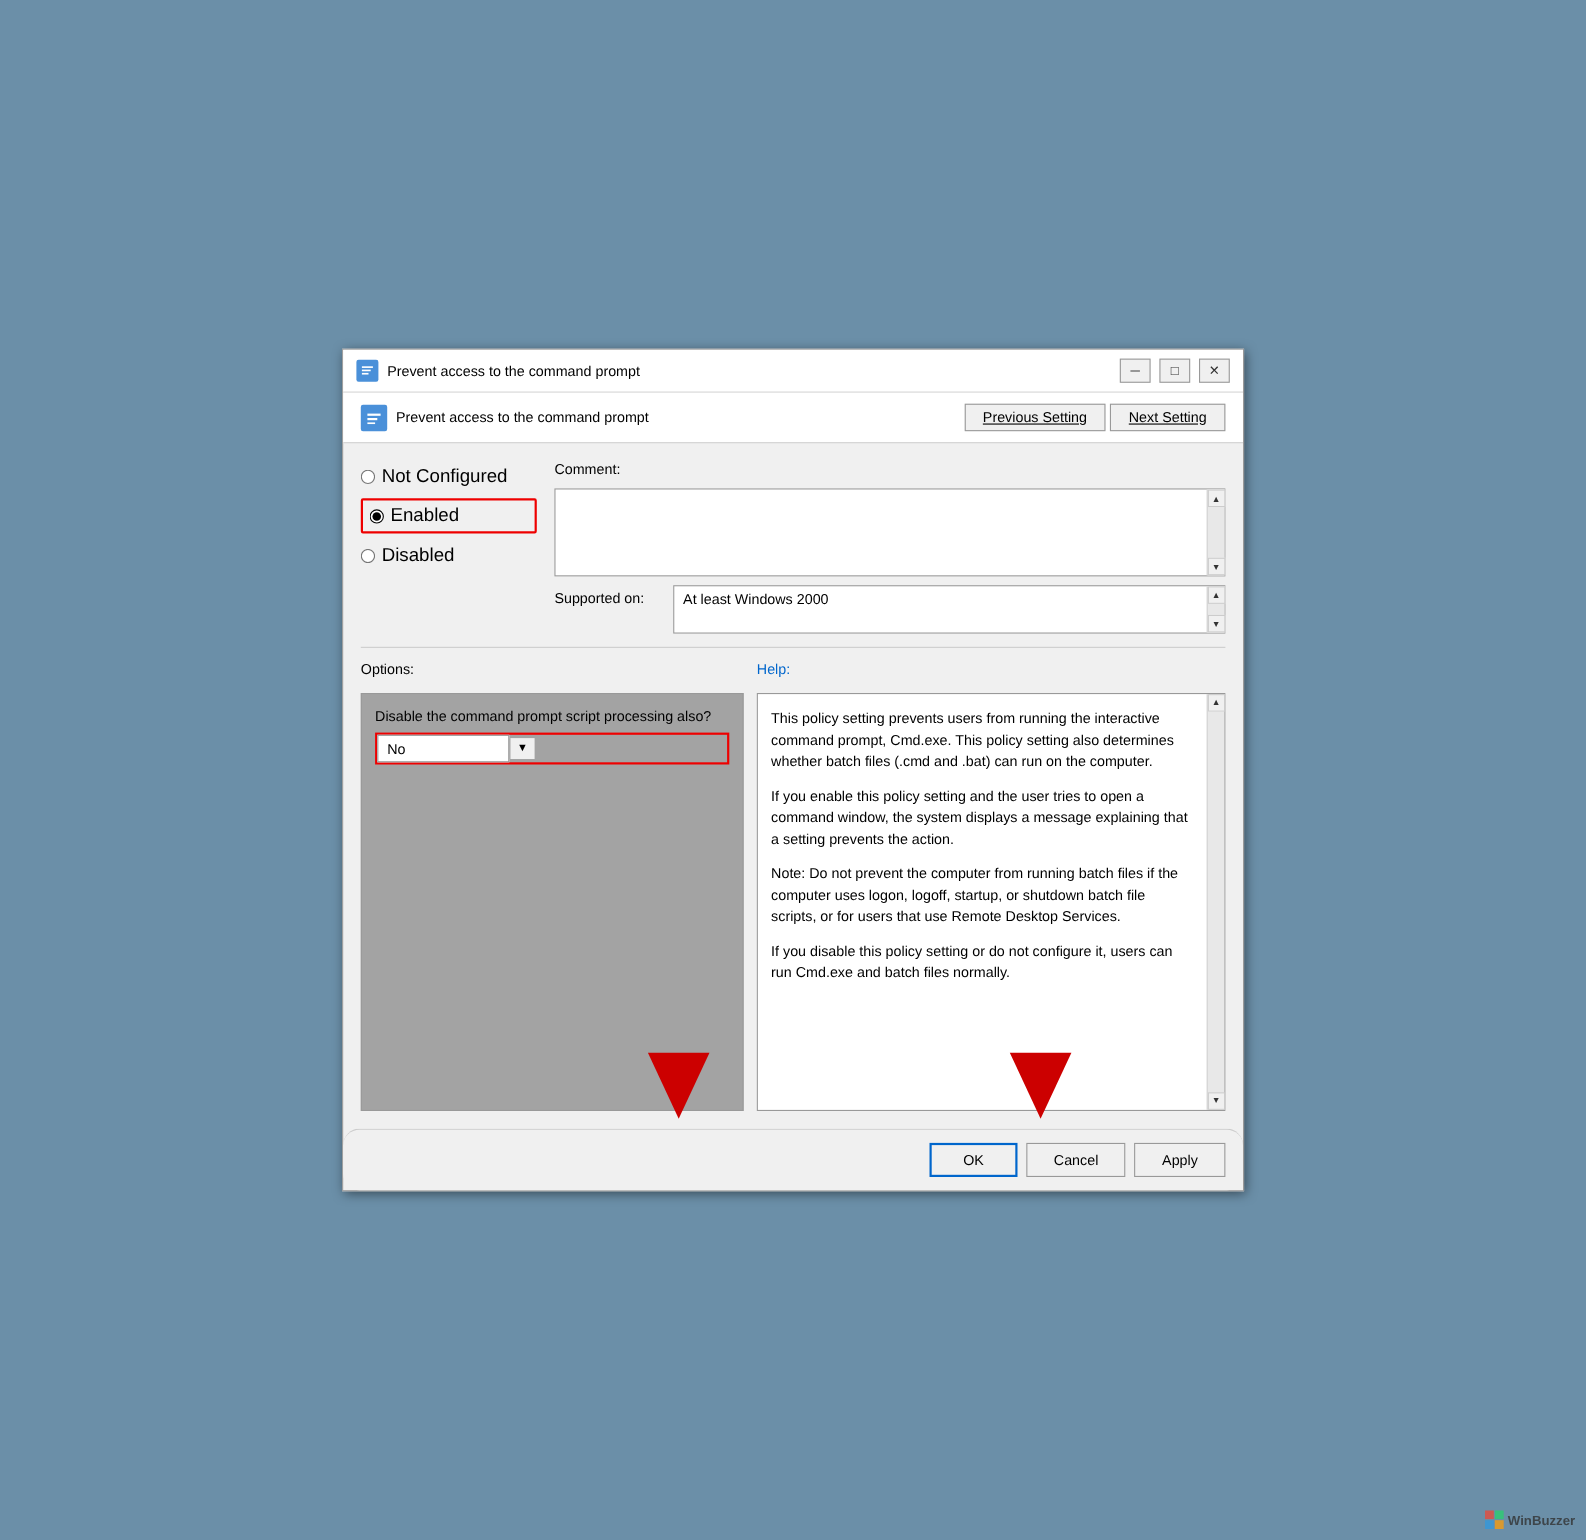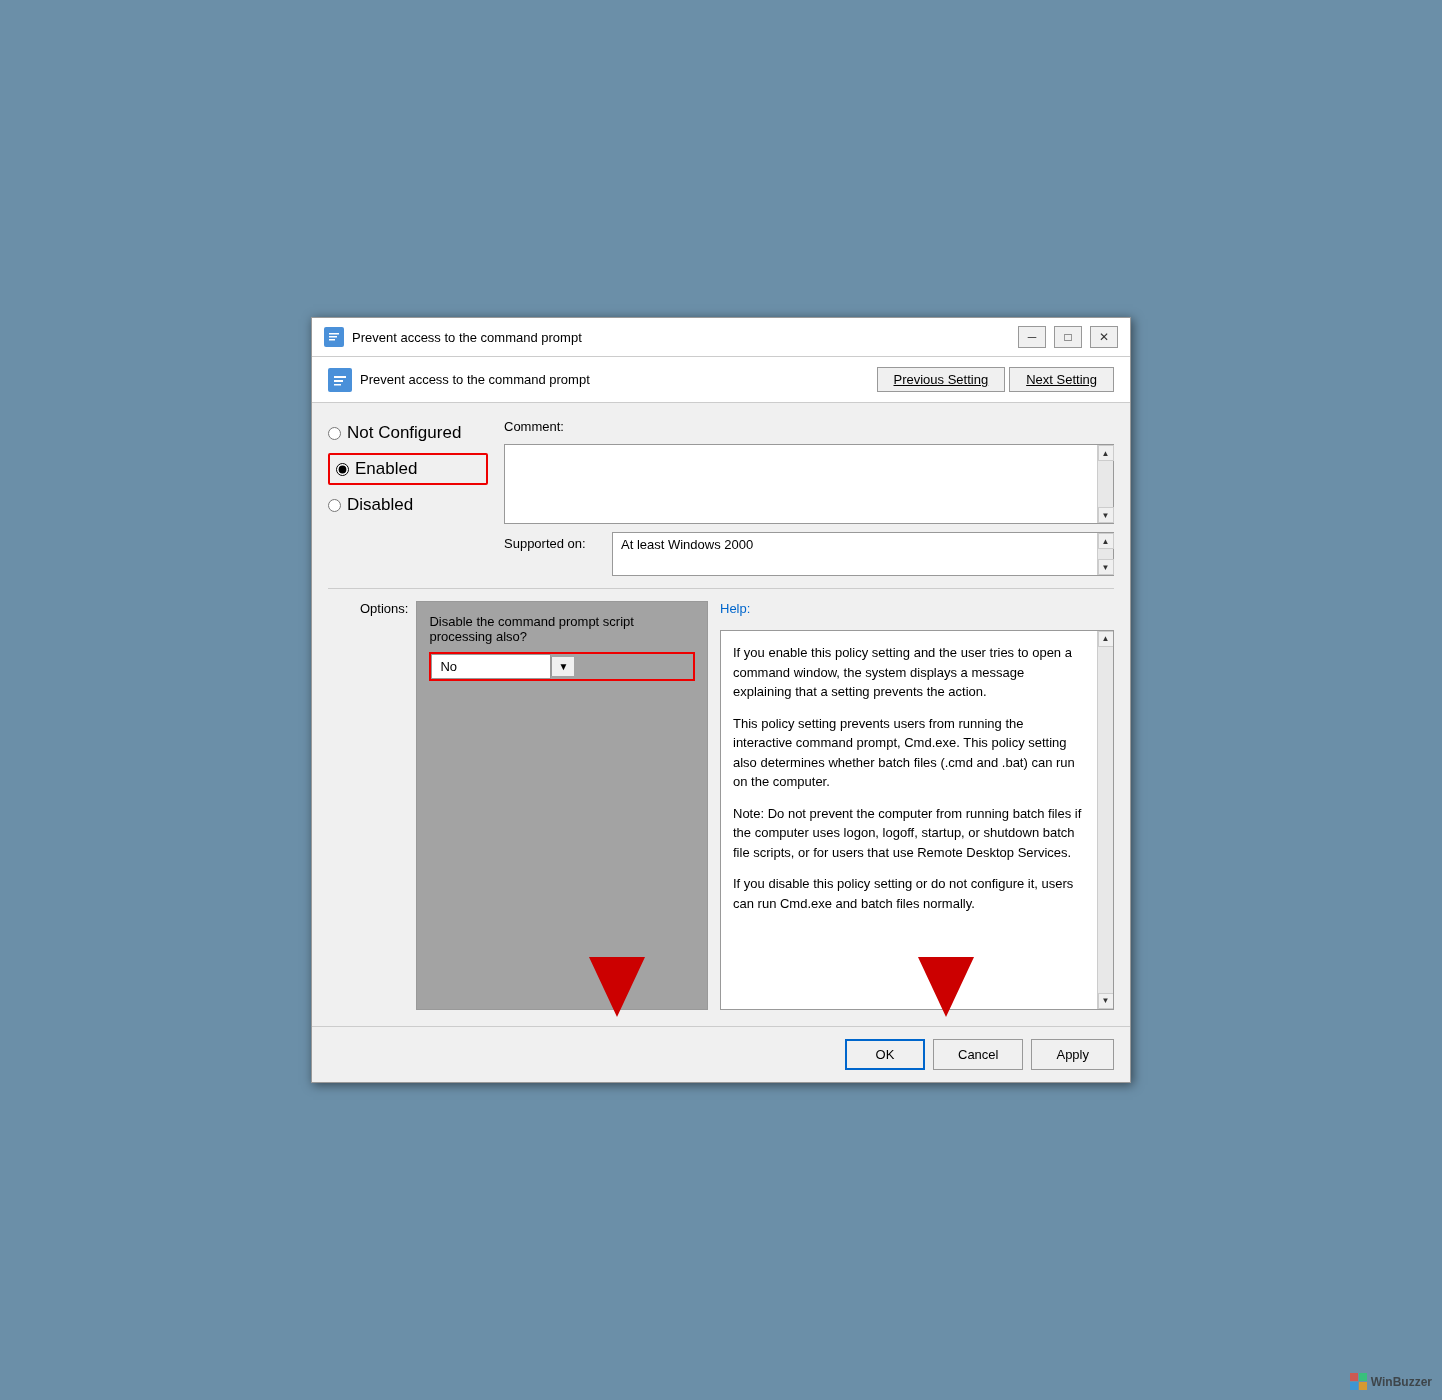--- a/index.html
+++ b/index.html
@@ -234,24 +234,23 @@
       font-weight: normal;
       color: #000;
       margin-bottom: 6px;
     }
     .help-label {
       color: #0066cc;
     }
     .options-panel {
       flex: 0 0 360px;
       display: flex;
-      flex-direction: row;
+      flex-direction: column;
       gap: 8px;
       padding-right: 12px;
-      margin-left: 32px;
     }
     .options-box {
       border: 1px solid #999;
       background: #a3a3a3;
       padding: 12px;
       min-height: 380px;
       display: flex;
       flex-direction: column;
       gap: 8px;
     }
@@ -443,35 +442,35 @@
               <option>Yes</option>
             </select>
             <span class="dropdown-arrow">▼</span>
           </div>
         </div>
       </div>
 
       <div class="help-panel">
         <div class="help-label">Help:</div>
         <div class="help-box" style="padding-right: 28px;">
+          <p>This policy setting prevents users from running the interactive command prompt, Cmd.exe.  This policy setting also determines whether batch files (.cmd and .bat) can run on the computer.</p>
           <p>If you enable this policy setting and the user tries to open a command window, the system displays a message explaining that a setting prevents the action.</p>
-          <p>This policy setting prevents users from running the interactive command prompt, Cmd.exe.  This policy setting also determines whether batch files (.cmd and .bat) can run on the computer.</p>
           <p>Note: Do not prevent the computer from running batch files if the computer uses logon, logoff, startup, or shutdown batch file scripts, or for users that use Remote Desktop Services.</p>
           <p>If you disable this policy setting or do not configure it, users can run Cmd.exe and batch files normally.</p>
           <div class="help-scrollbar">
             <div class="scrollbar-arrow">▲</div>
             <div class="scrollbar-track"></div>
             <div class="scrollbar-arrow">▼</div>
           </div>
         </div>
       </div>
     </div>
   </div>
 
-  <div class="bottom-section" style="position:relative;">
+  <div class="bottom-section" style="position:relative;border-radius:15px;">
 
     <div style="position:absolute; top:-70px; left:0; right:0; pointer-events:none; display:flex; justify-content:space-around; padding: 0 80px 0 200px;">
       <div style="display:flex; flex-direction:column; align-items:center;">
         <div style="width:0;height:0;border-left:28px solid transparent;border-right:28px solid transparent;border-top:60px solid #cc0000;"></div>
       </div>
       <div style="display:flex; flex-direction:column; align-items:center; margin-left:120px;">
         <div style="width:0;height:0;border-left:28px solid transparent;border-right:28px solid transparent;border-top:60px solid #cc0000;"></div>
       </div>
     </div>
     <button class="action-btn ok-btn">OK</button>

